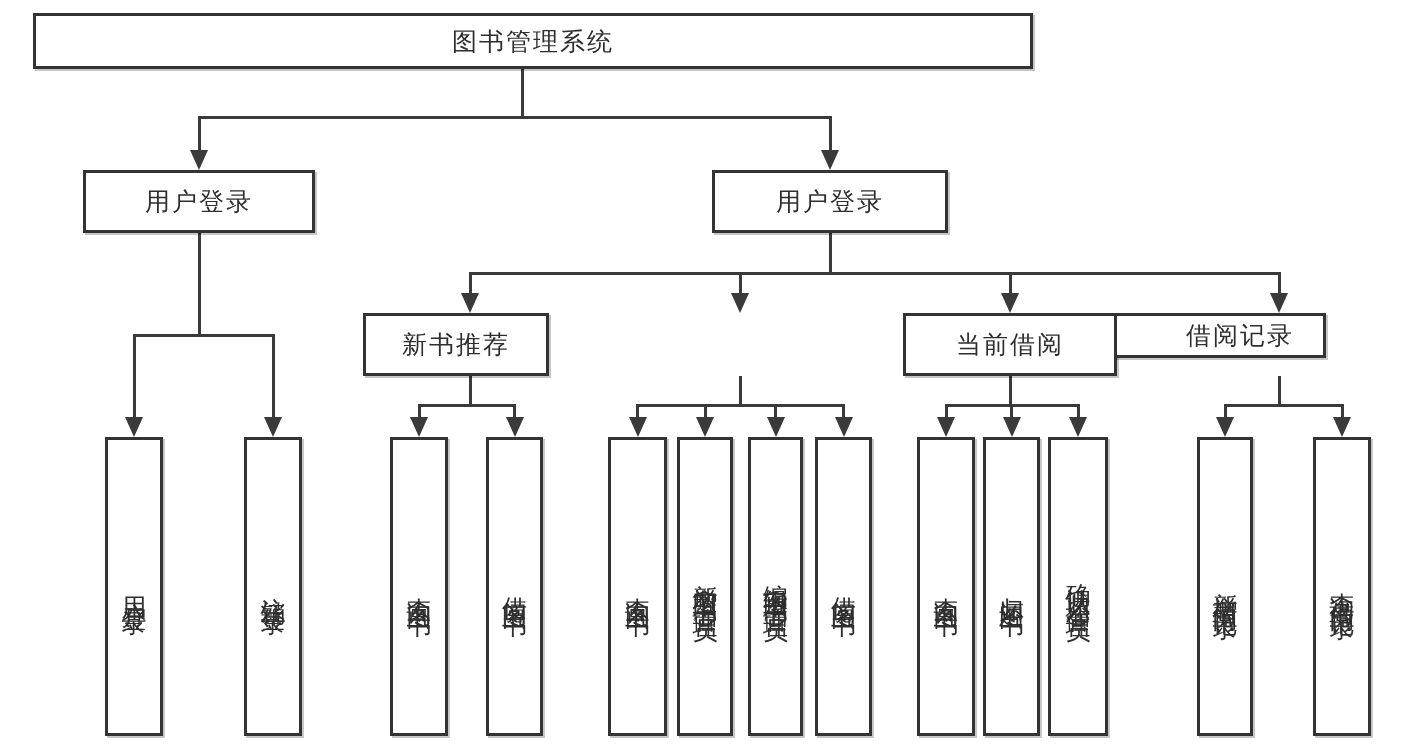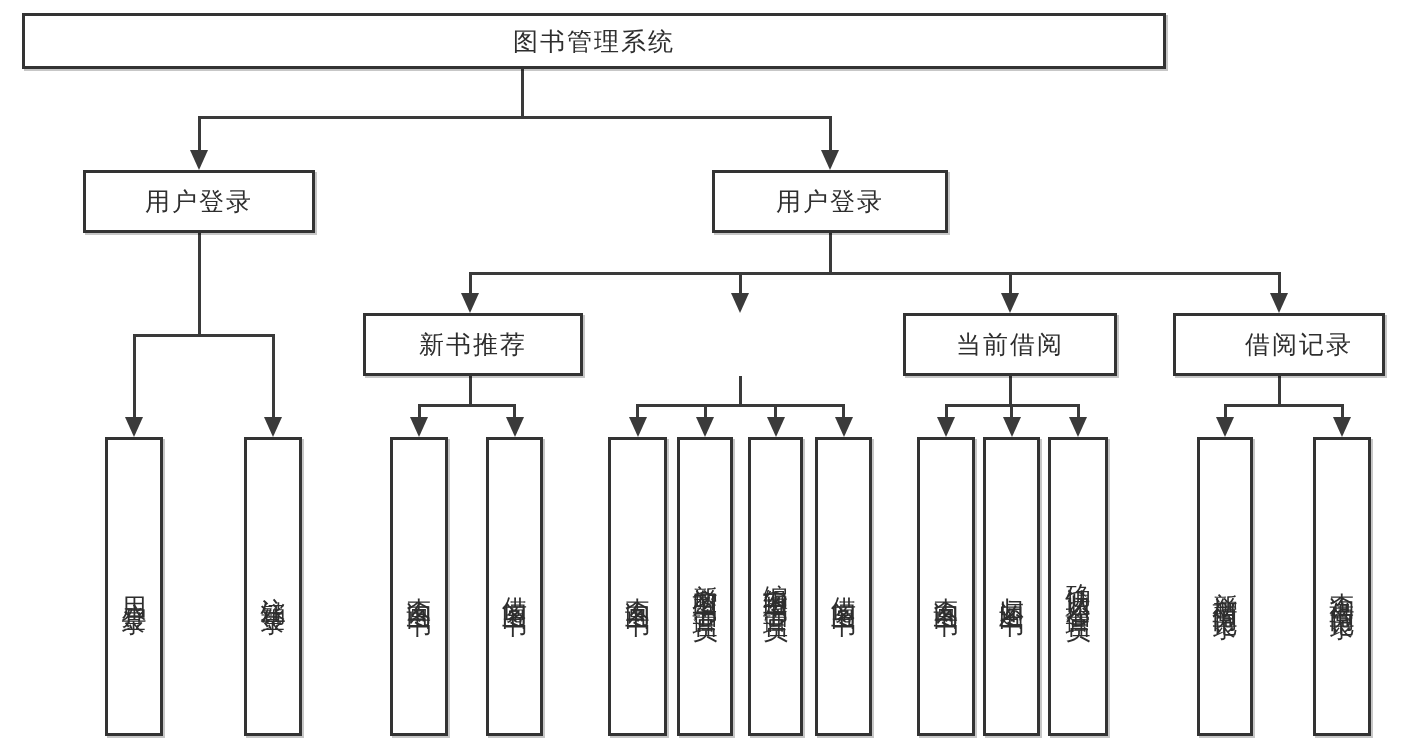--- a/index.html
+++ b/index.html
@@ -61,36 +61,36 @@
     font-size:22px;
     letter-spacing:1px;
     color:var(--wm);
     z-index:10;
   }
 </style>
 </head>
 <body>
 
 <div id="stage">
-<div class="node h" style="left: 22px; top: 13px; width: 1144px; height: 56px;">
+<div class="node h" style="left: 33px; top: 13px; width: 1000px; height: 56px;">
       <span>图书管理系统</span>
     </div>
     <div class="node h" style="left: 83px; top: 170px; width: 232px; height: 63px;">
       <span>用户登录</span>
     </div>
     <div class="node h" style="left: 712px; top: 170px; width: 236px; height: 63px;">
       <span>用户登录</span>
     </div>
-    <div class="node h" style="left: 363px; top: 313px; width: 220px; height: 63px;">
+    <div class="node h" style="left: 363px; top: 313px; width: 186px; height: 63px;">
       <span>新书推荐</span>
     </div>
     <div class="node h" style="left: 903px; top: 313px; width: 214px; height: 63px;">
       <span>当前借阅</span>
     </div>
-    <div class="node h" style="left: 1173px; top: 313px; width: 212px; height: 63px; padding-left: 40px;">
+    <div class="node h" style="left: 1114px; top: 313px; width: 212px; height: 45px; padding-left: 40px;">
       <span>借阅记录</span>
     </div>
     <div class="node v" style="left: 105px; top: 437px; width: 58px; height: 299px;">
       <span>用户登录</span>
     </div>
     <div class="node v" style="left: 244px; top: 437px; width: 58px; height: 299px;">
       <span>注销登录</span>
     </div>
     <div class="node v" style="left: 390px; top: 437px; width: 58px; height: 299px;">
       <span>查询图书</span>

